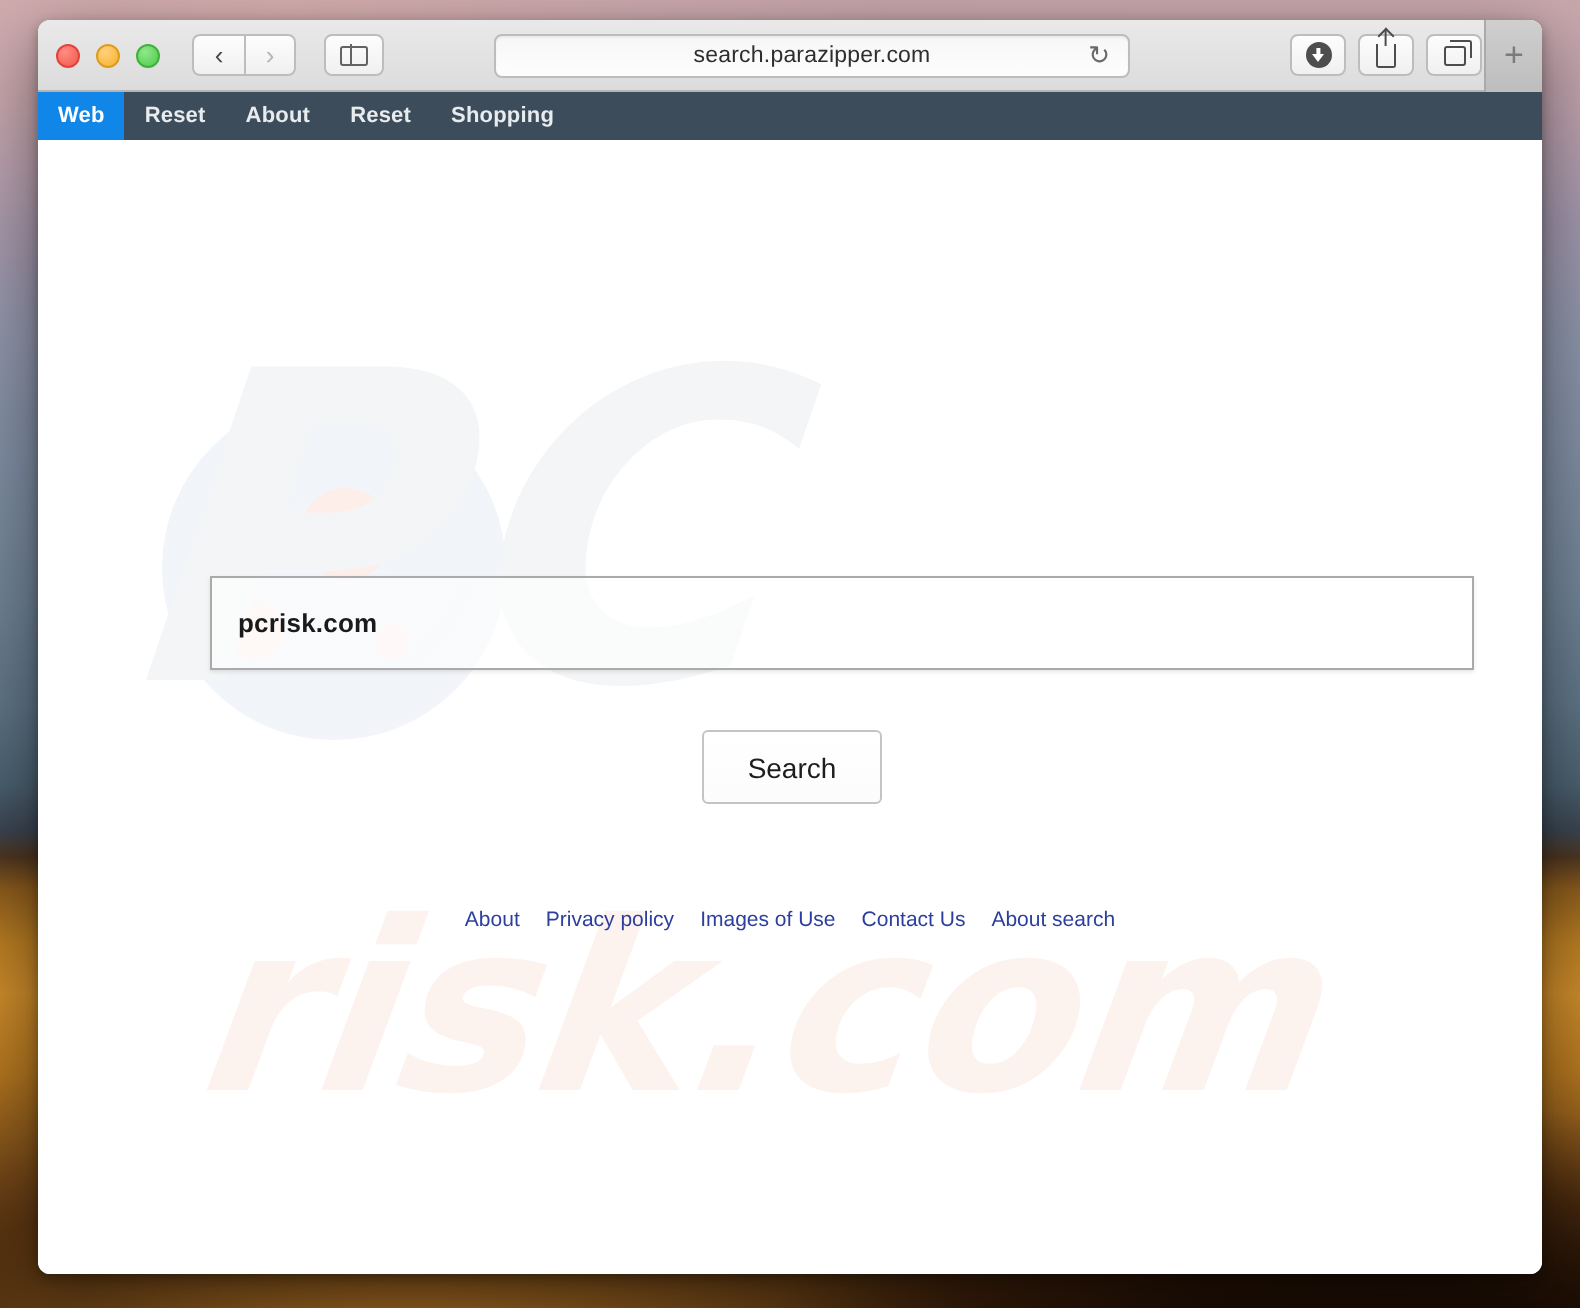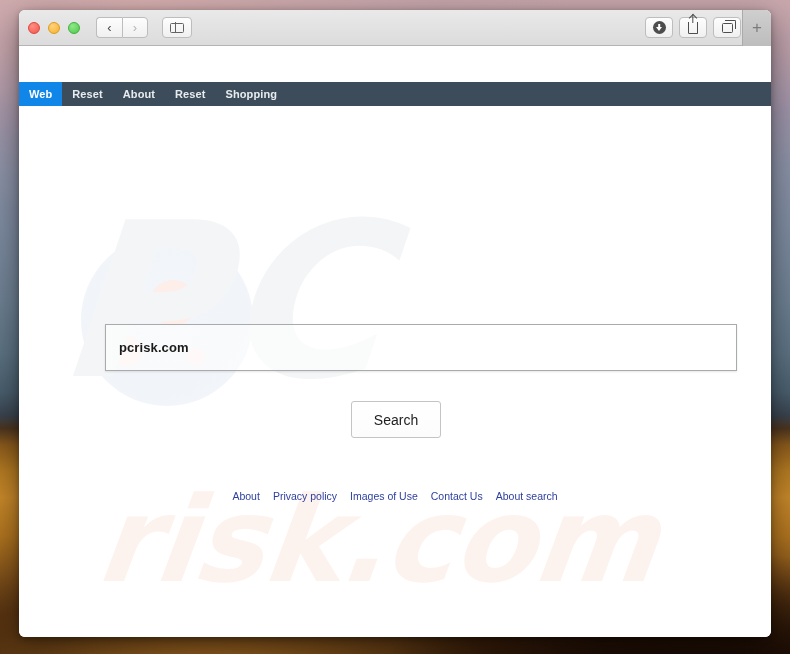--- a/index.html
+++ b/index.html
@@ -228,21 +228,20 @@
   }
 
   
   #site-nav {
     flex: 0 0 24px;
     height: 24px;
     background: #3d4c5a;
     display: flex;
     align-items: stretch;
     font-size: 11px;
-    margin-top: 36px;
   }
   .nav-item {
     display: flex;
     align-items: center;
     padding: 0 10px;
     color: #e8ecef;
     font-weight: bold;
     letter-spacing: 0.1px;
     white-space: nowrap;
   }
@@ -398,20 +397,24 @@
         </div>
         <div class="nav-btn">
           <span>›</span>
         </div>
       </div>
 
       <div class="sidebar-btn">
         <span class="sidebar-glyph"></span>
       </div>
 
+      <div id="url-bar">
+        <span id="url-text">search.parazipper.com</span>
+        <span id="reload-icon">↻</span>
+      </div>
 
       <div class="right-tools">
         <div class="tool-btn">
           <span class="dl-glyph"></span>
         </div>
         <div class="tool-btn">
           <span class="share-glyph"></span>
         </div>
         <div class="tool-btn">
           <span class="tabs-glyph"></span>

